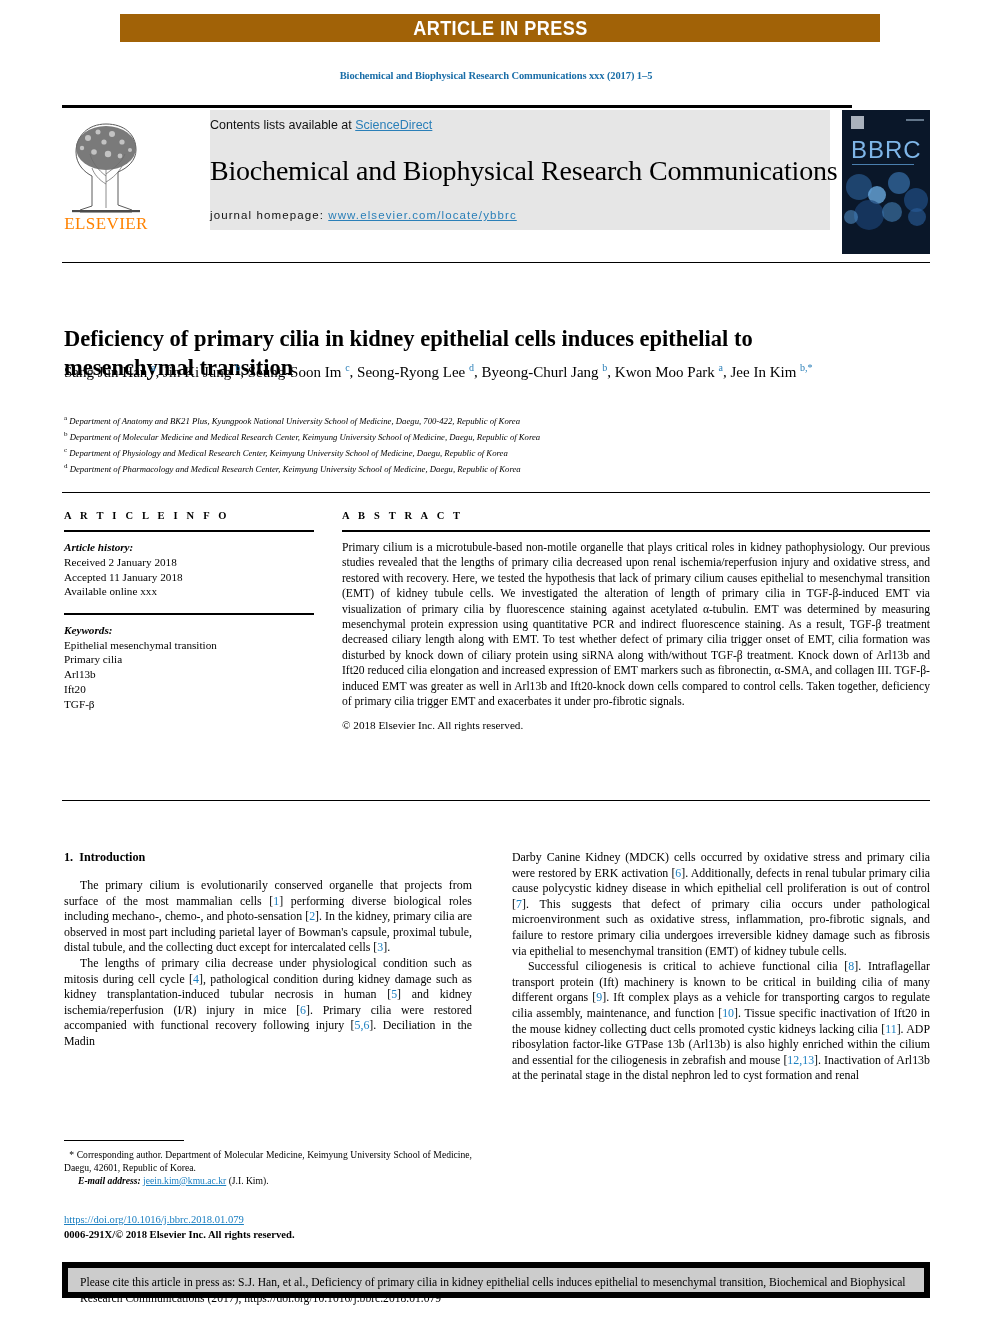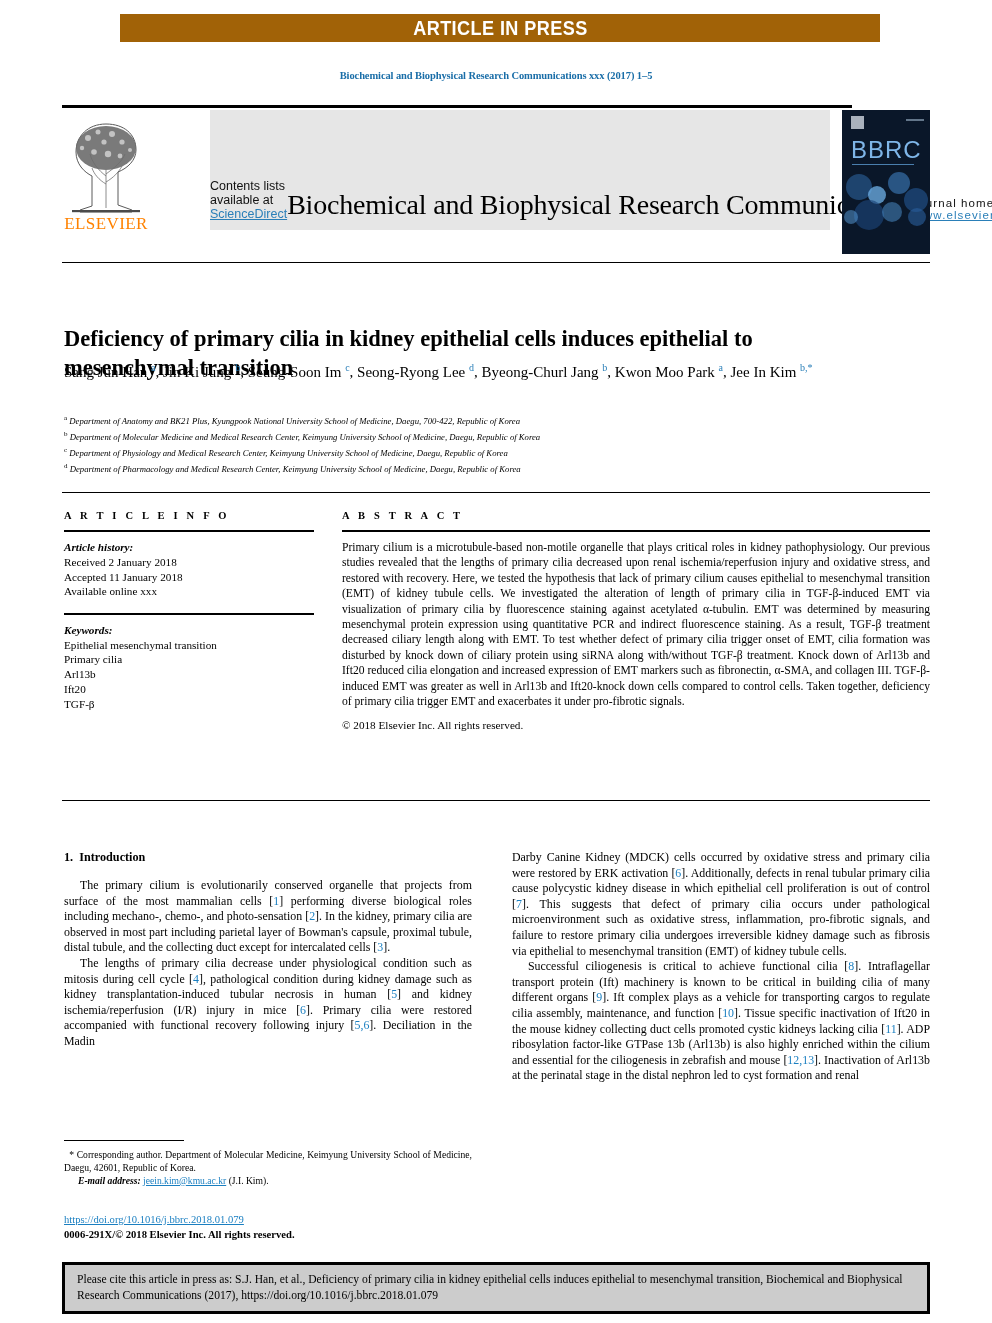--- a/index.html
+++ b/index.html
@@ -72,22 +72,22 @@
     height: 122px;
   }
   .masthead-center {
     position: absolute;
     left: 148px;
     top: 2px;
     width: 620px;
     height: 120px;
     background: #e6e6e6;
     display: flex;
-    flex-direction: row;
-    align-items: flex-end;
+    flex-direction: column;
+    align-items: flex-start;
     justify-content: space-between;
     padding: 8px 0 9px 0;
     box-sizing: border-box;
   }
   .contents-line {
     font-family: "Liberation Sans", sans-serif;
     font-size: 12.5px;
     color: #111;
   }
   .contents-line .sd {
@@ -345,23 +345,23 @@
   }
   .doi-block .doi { color: #1a7fc1; }
   .doi-block .issn { font-weight: bold; }
 
   
   .cite-box {
     position: absolute;
     left: 62px;
     top: 1262px;
     width: 868px;
-    height: 52px;
+    height: 36px;
     background: #cccccc;
-    border: 3px solid #000000;
+    border: 6px solid #000000;
     box-sizing: border-box;
     padding: 7px 10px 0 12px;
     font-family: "Liberation Serif", serif;
     font-size: 11.6px;
     line-height: 15.6px;
   }
 </style>
 </head>
 <body>
 

